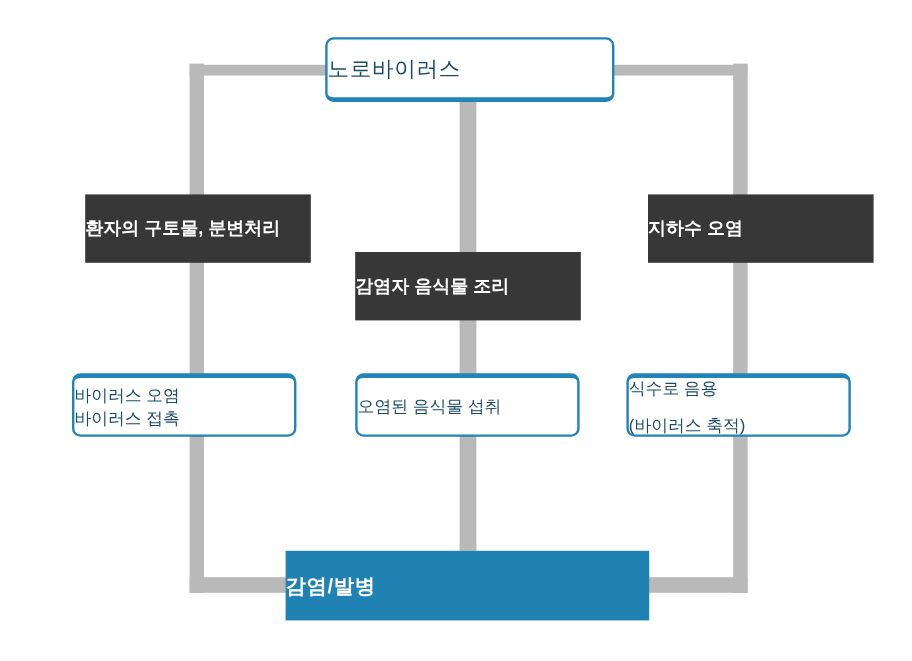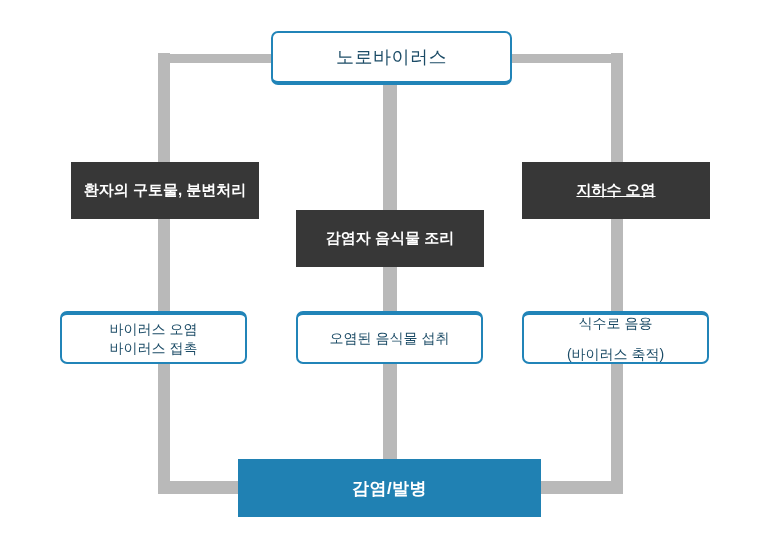--- a/index.html
+++ b/index.html
@@ -25,21 +25,21 @@
   .line-h-bottom { left: 158px; top: 481px; width: 465px; height: 13px; }
   .line-v-left   { left: 158px; top: 53px;  width: 12px;  height: 441px; }
   .line-v-right  { left: 611px; top: 53px;  width: 12px;  height: 441px; }
   .line-v-center { left: 383px; top: 85px;  width: 14px;  height: 374px; }
   
   .node {
     position: absolute;
     z-index: 2;
     display: flex;
     flex-direction: column;
-    align-items: center;
+    align-items: flex-start;
     justify-content: center;
     text-align: center;
     box-sizing: border-box;
   }
   .node-root {
     left: 271px; top: 31px; width: 241px; height: 54px;
     background: #ffffff;
     border: 2px solid #2184b8;
     border-bottom-width: 4px;
     border-radius: 7px;
@@ -50,21 +50,21 @@
   }
   .node-dark {
     top: 162px; width: 188px; height: 57px;
     background: #373737;
     color: #ffffff;
     font-size: 15px;
     font-weight: 700;
   }
   .node-dark.c1 { left: 71px; }
   .node-dark.c2 { left: 296px; margin-top: 48px; }
-  .node-dark.c3 { left: 522px; text-decoration: underline; }
+  .node-dark.c3 { left: 540px; }
   .node-outline {
     top: 311px; width: 187px; height: 53px;
     background: #ffffff;
     border: 2px solid #2184b8;
     border-top-width: 4px;
     border-radius: 7px;
     color: #1b4b66;
     font-size: 14px;
     font-weight: 500;
     line-height: 1.35;

